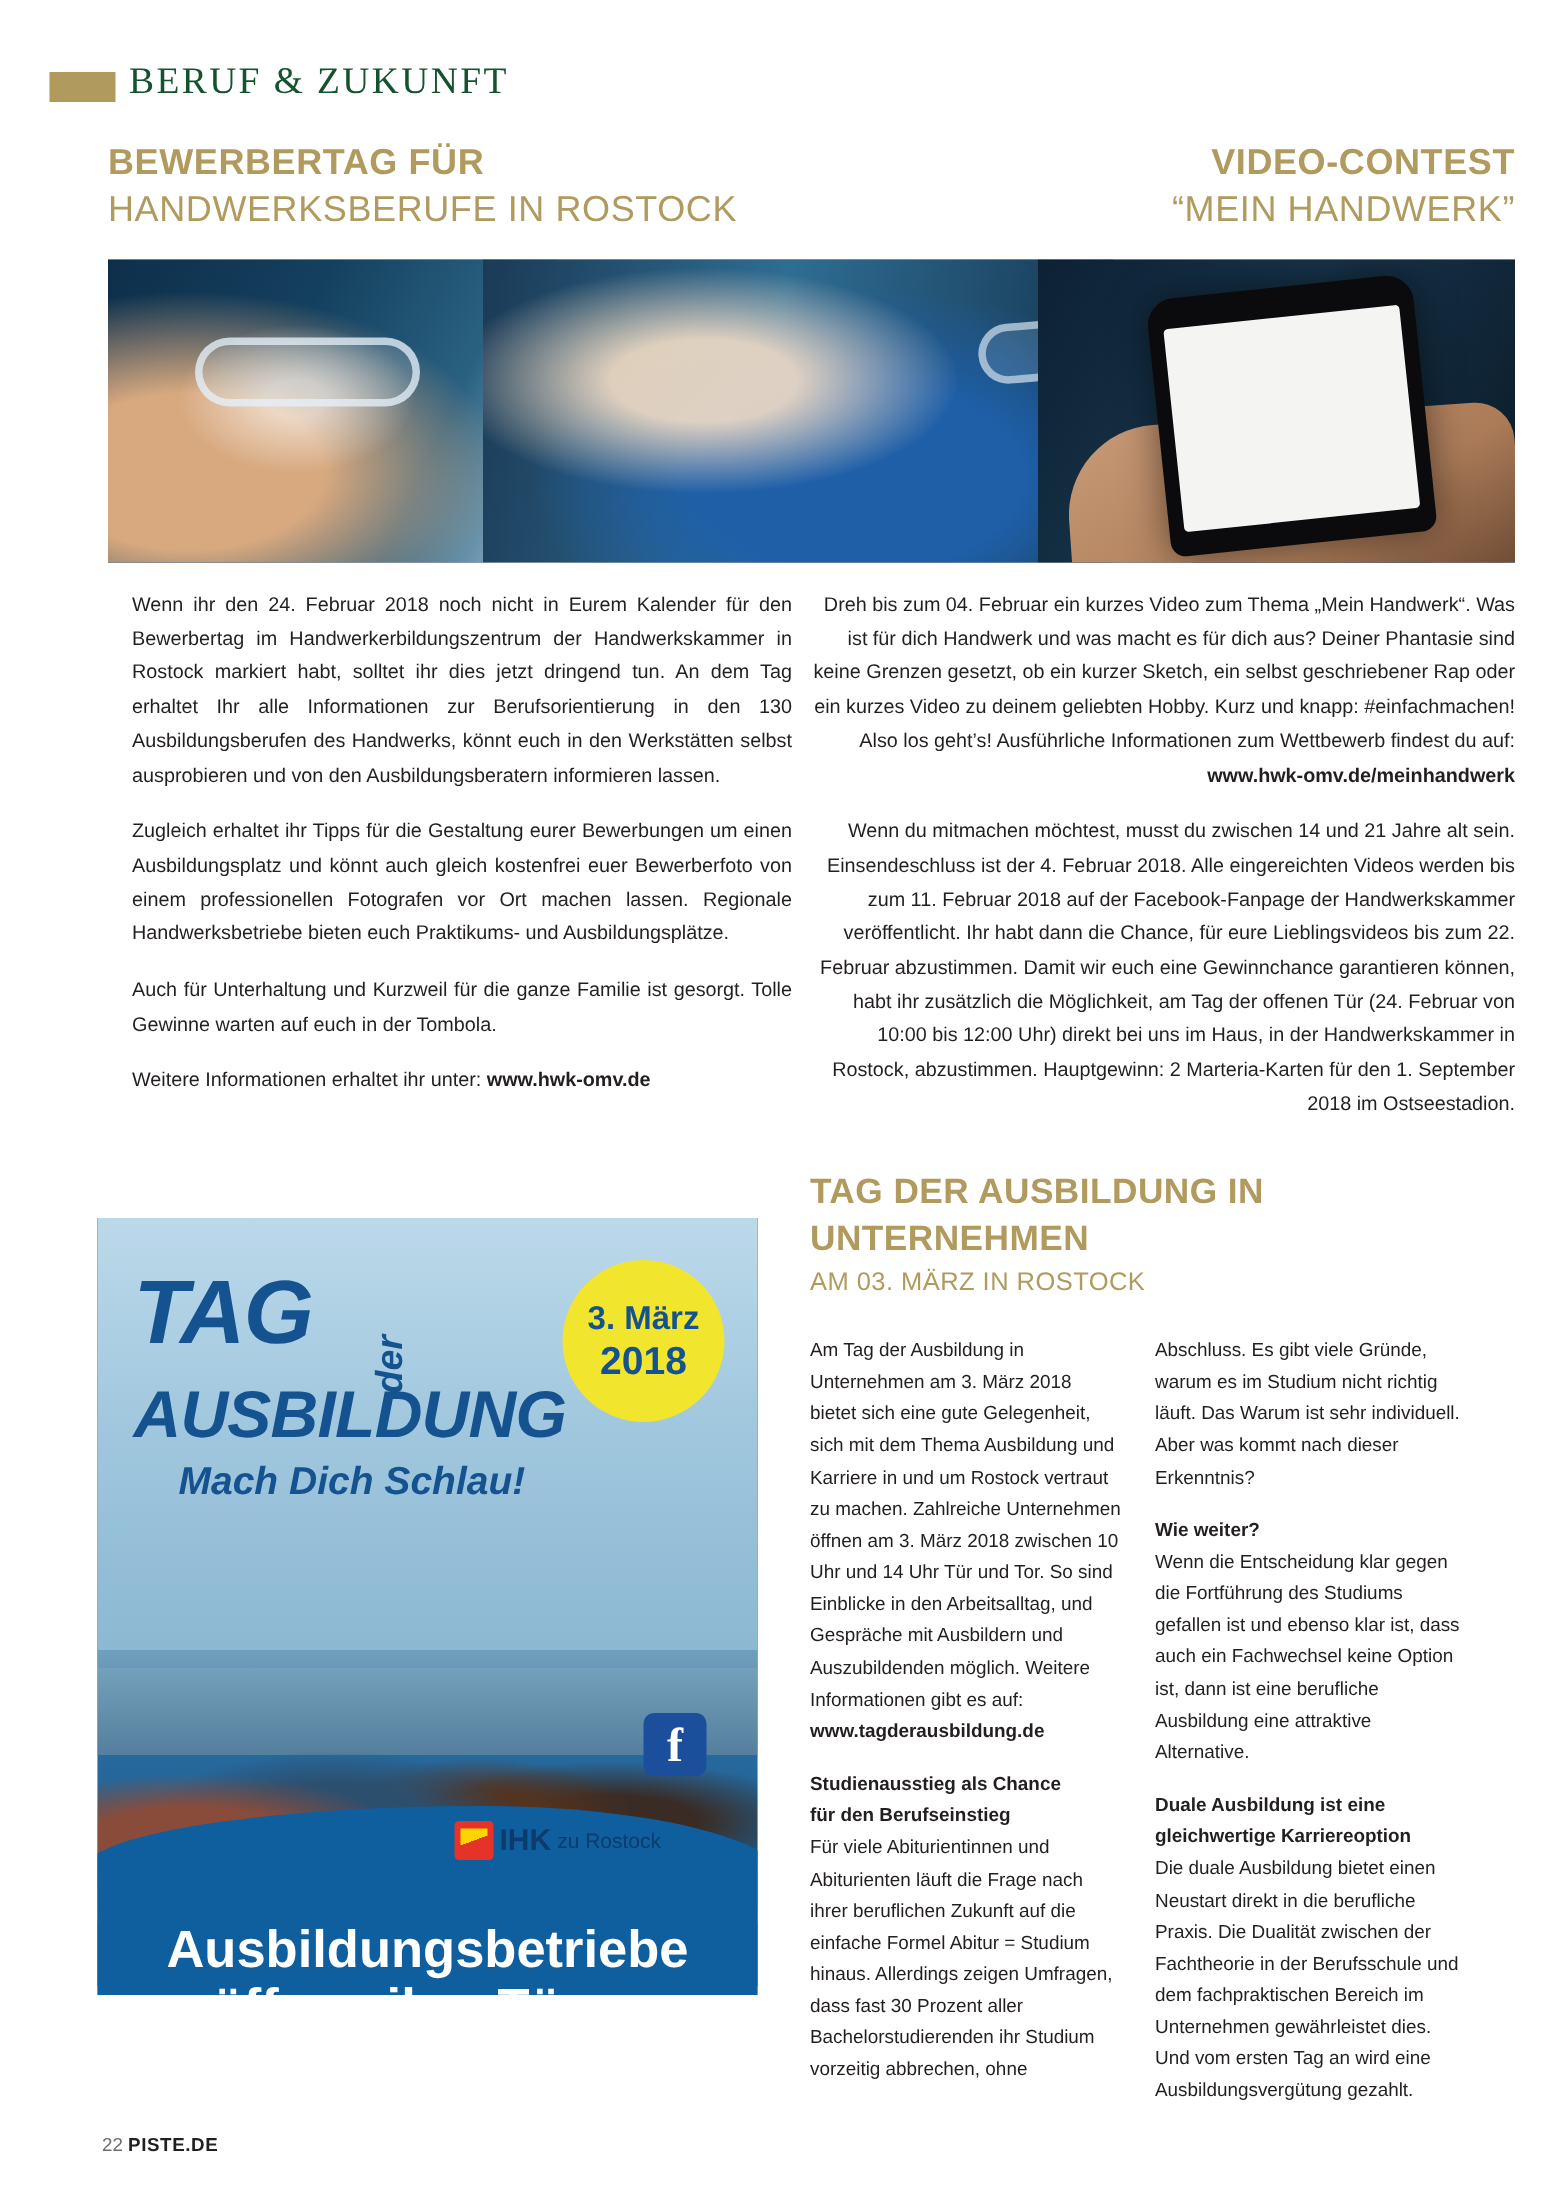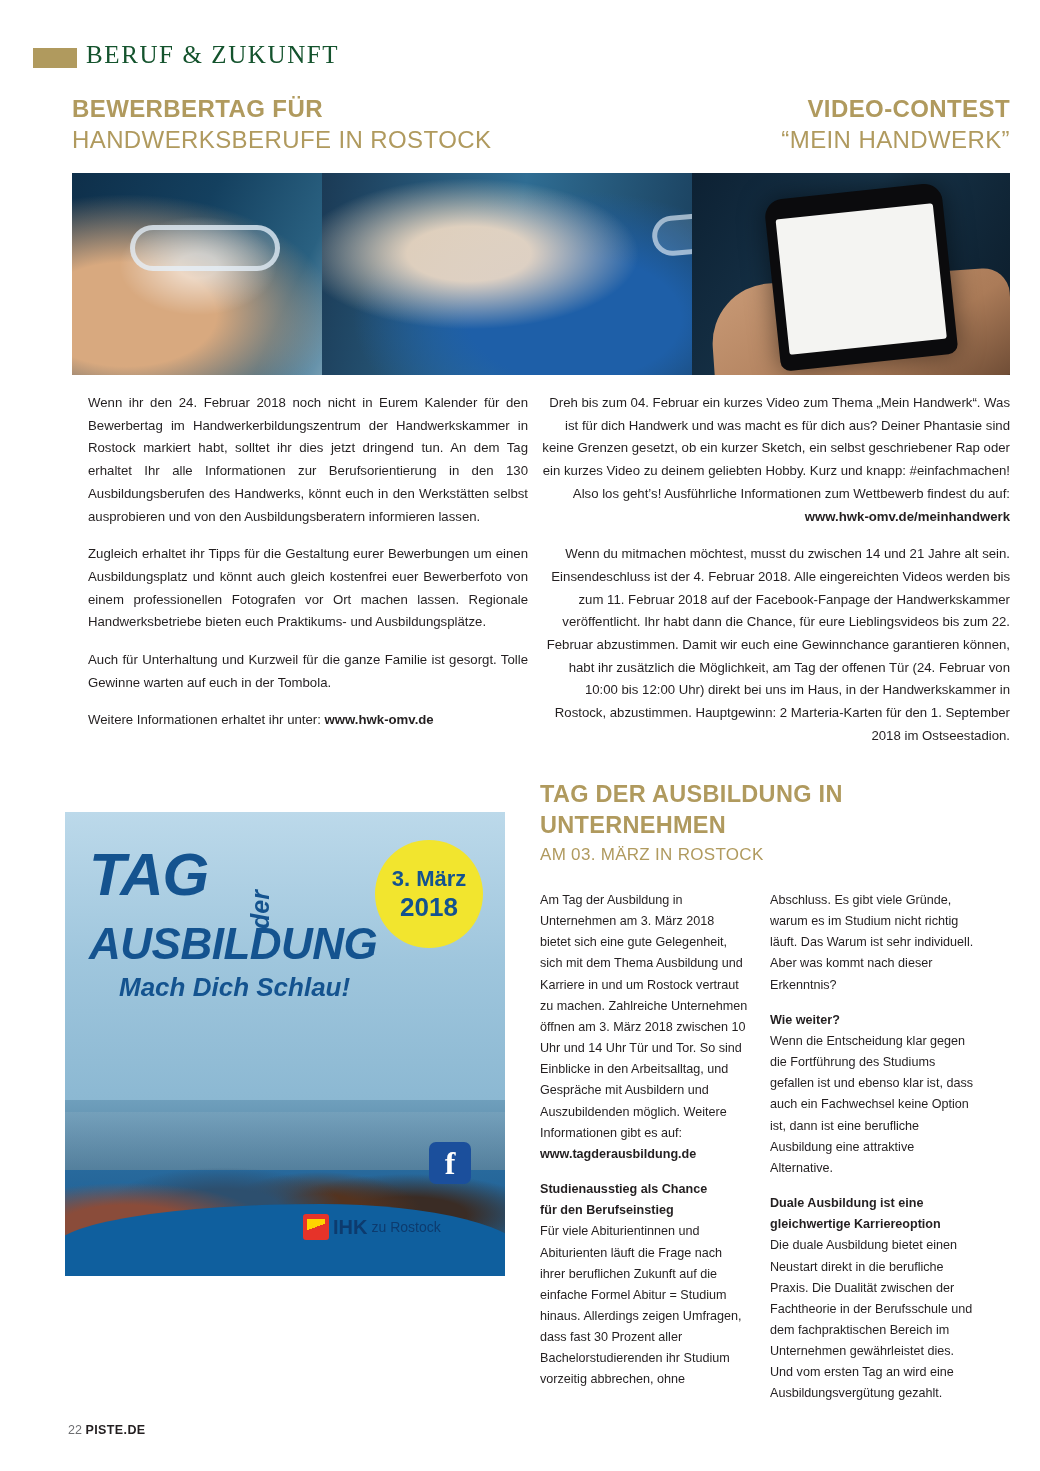--- a/index.html
+++ b/index.html
@@ -130,21 +130,21 @@
   }
   .narrow-b {
     position:absolute; left:770px; top:890px; width:208px;
     font-size:12.6px; line-height:1.68;
   }
   .narrow-a p, .narrow-b p { margin:0 0 14px 0; }
   .sub-bold { font-weight:bold; }
 
   
   .poster {
-    position:absolute; left:65px; top:812px; width:440px; height:464px;
+    position:absolute; left:65px; top:812px; width:440px; height:518px;
     overflow:hidden;
     background:#0f5f9e;
   }
   .poster .sky {
     position:absolute; left:0; top:0; width:100%; height:330px;
     background:linear-gradient(180deg,#bcd9ea 0%, #9fc6dd 45%, #86b4cf 100%);
   }
   .poster .sea {
     position:absolute; left:0; top:288px; width:100%; height:70px;
     background:linear-gradient(180deg,#6f9fbc 0%, #4d7e9e 100%);

